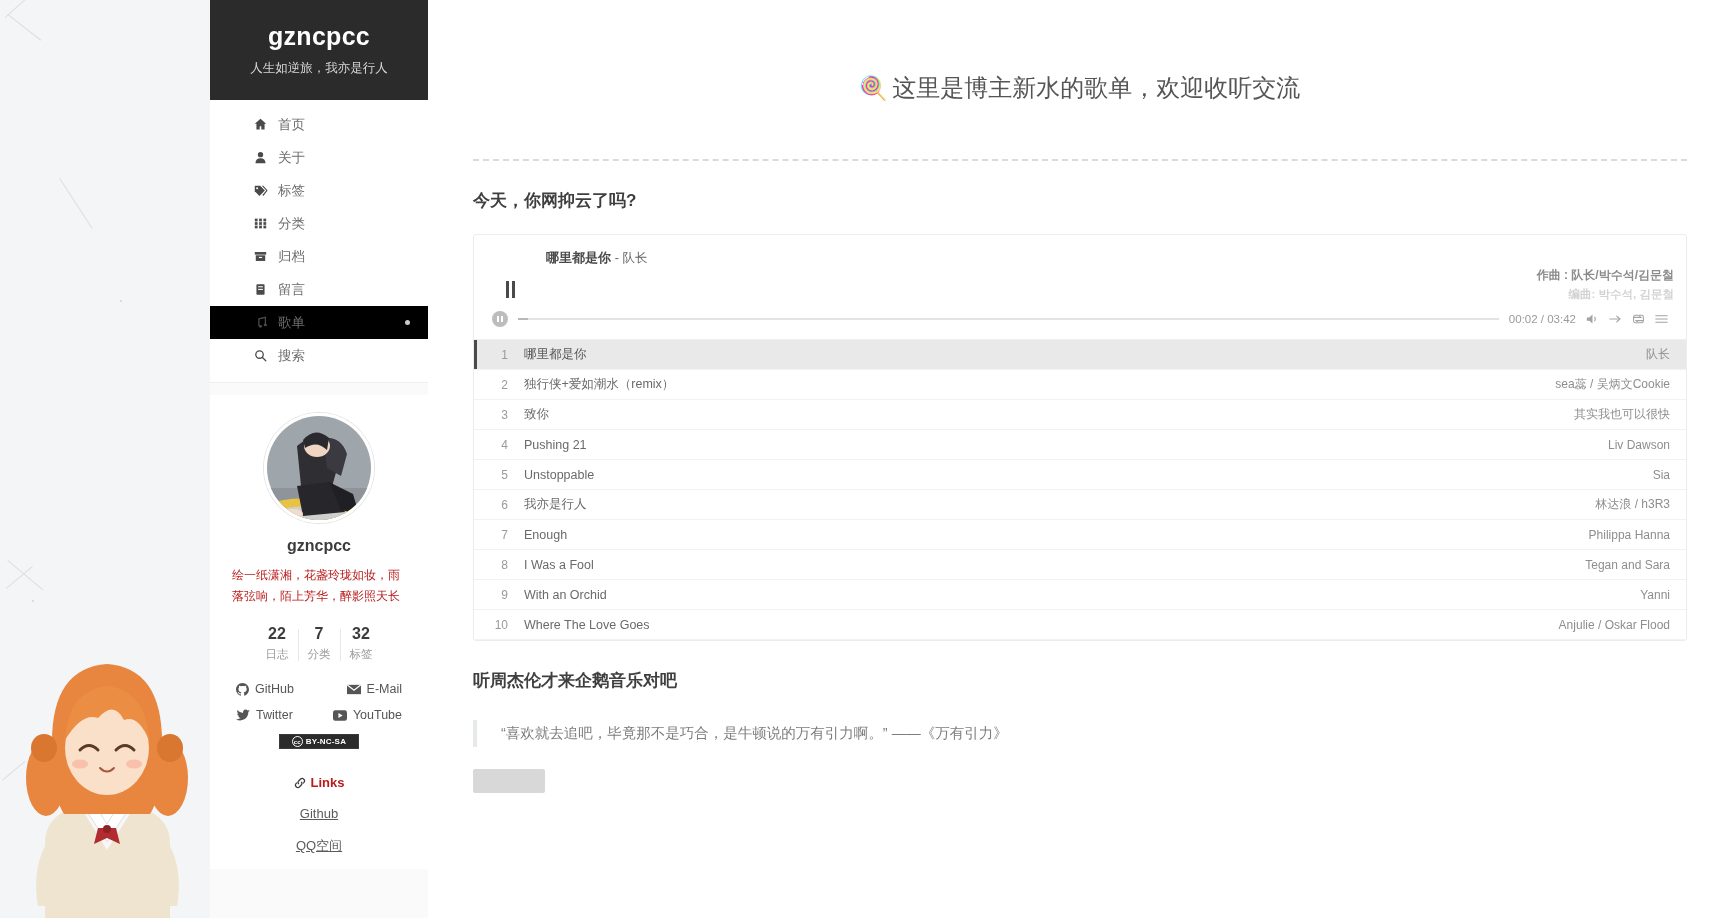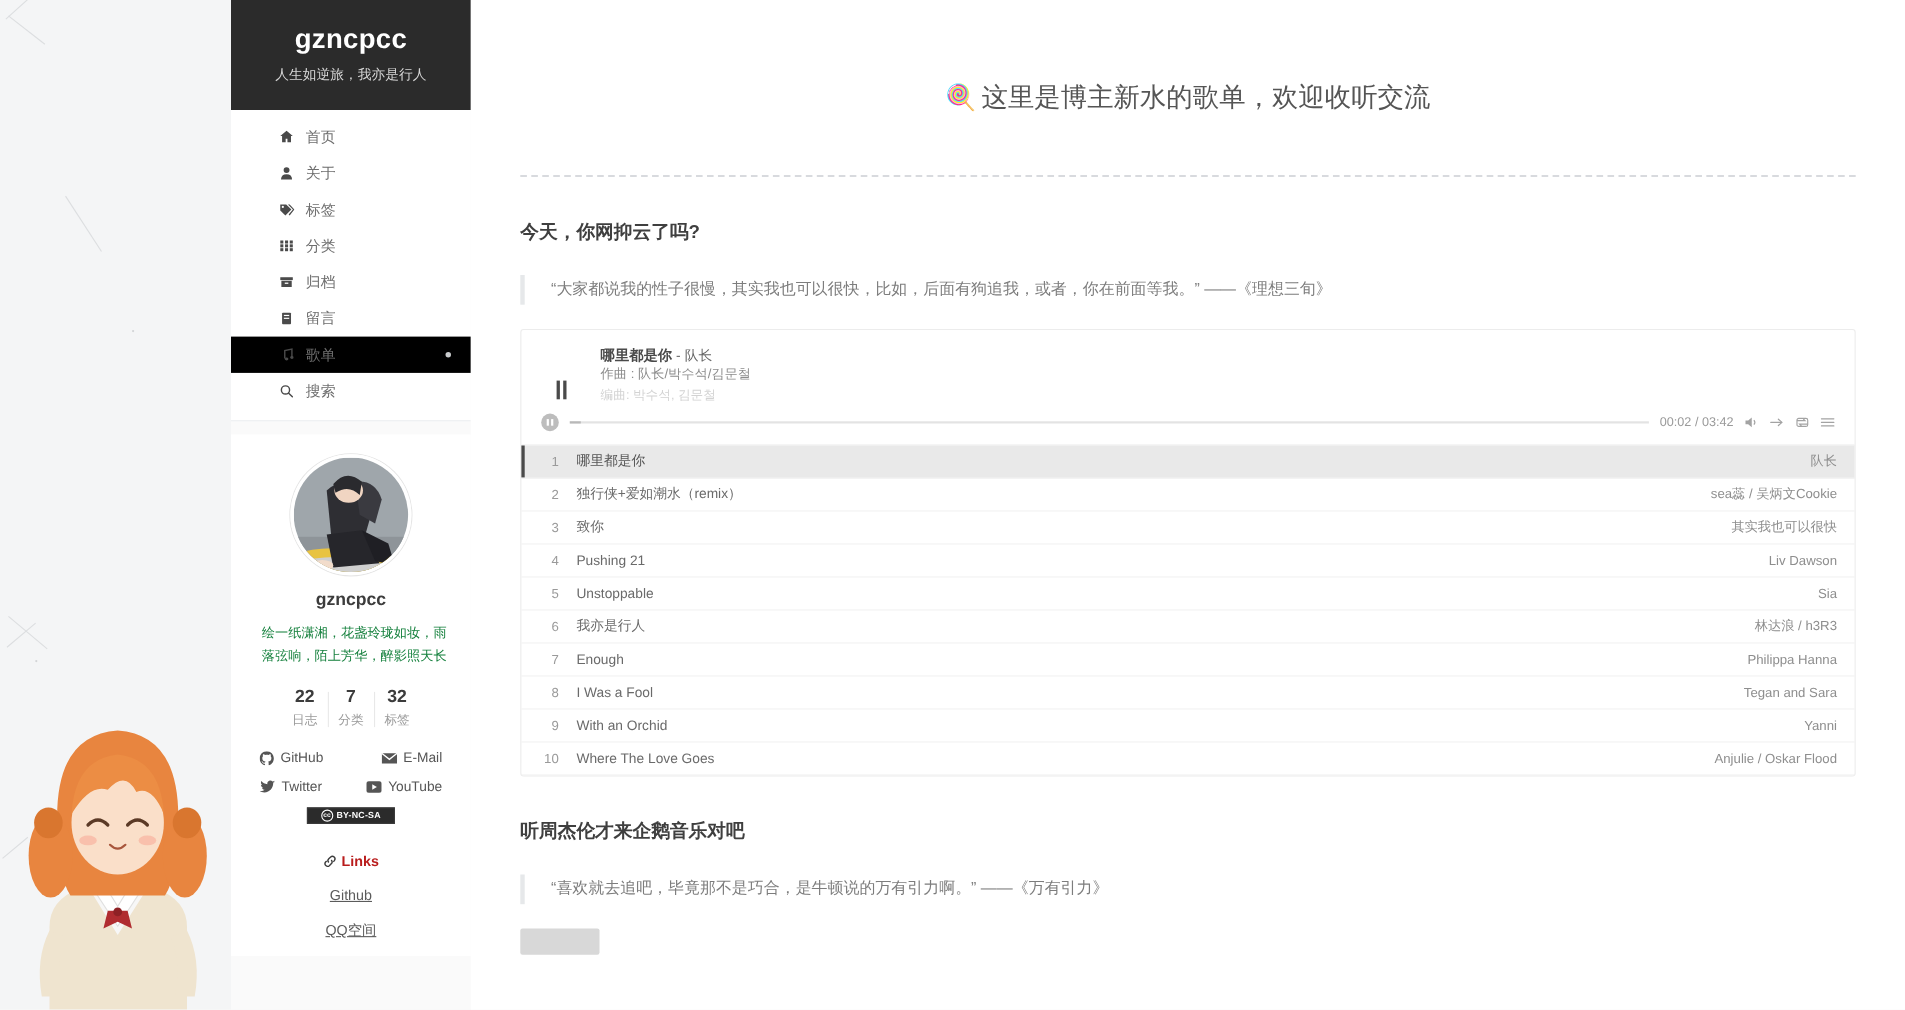--- a/index.html
+++ b/index.html
@@ -45,21 +45,21 @@
   .nav-item .lbl { margin-left:2px; }
   .nav-dot { margin-left:auto; margin-right:18px; width:5px; height:5px; border-radius:50%; background:#c9cbcd; }
 
   .sb-card { background:#fff; width:218px; margin-top:12px; padding:18px 0 14px 0; }
   .avatar {
     width:110px; height:110px; border-radius:50%; margin:0 auto; overflow:hidden;
     border:3px solid #fff; box-shadow:0 0 0 1px #e5e5e5;
   }
   .avatar svg { display:block; }
   .user-name { text-align:center; font-size:16px; font-weight:bold; color:#3c3c3c; margin-top:14px; }
-  .user-desc { text-align:right; font-size:12px; color:#15803d; margin-top:10px; line-height:1.75; padding:0 22px; }
+  .user-desc { text-align:left; font-size:12px; color:#b91c1c; margin-top:10px; line-height:1.75; padding:0 22px; }
 
   .stats { display:flex; justify-content:center; margin-top:18px; }
   .stat { width:42px; text-align:center; position:relative; }
   .stat + .stat::before { content:""; position:absolute; left:0; top:4px; width:1px; height:32px; background:#e8e8e8; }
   .stat .num { font-size:16px; font-weight:bold; color:#3c3c3c; }
   .stat .lab { font-size:11.5px; color:#9a9a9a; margin-top:4px; }
 
   .socials { margin-top:20px; padding:0 26px; }
   .soc-row { display:flex; justify-content:space-between; margin-bottom:12px; }
   .soc { display:flex; align-items:center; color:#555; font-size:12.5px; cursor:pointer; }
@@ -86,37 +86,37 @@
 
   .page-title {
     text-align:center; font-size:24px; color:#555; font-weight:normal;
     padding-top:72px; display:flex; align-items:center; justify-content:center; gap:4px;
   }
   .page-title .emoji { font-size:23px; }
 
   .divider { margin:55px 45px 0 45px; border-top:2px dashed #d8dade; }
 
   .section { padding:0 45px; }
-  .sec-title { font-size:17px; font-weight:bold; color:#3f3f3f; margin-top:38px; }
+  .sec-title { font-size:17px; font-weight:bold; color:#3f3f3f; margin-top:28px; }
 
   .quote {
     margin-top:28px; border-left:4px solid #e6e8ea; padding:2px 0 2px 24px;
     color:#7d7d7d; font-size:14.5px; line-height:1.6;
   }
 
   
   .player { margin-top:22px; border:1px solid #ececec; border-radius:3px; background:#fff; }
   .player-top { display:flex; position:relative; height:76px; padding:14px 0 0 0; }
   .pt-pause { width:72px; display:flex; align-items:center; justify-content:center; padding-top:18px; }
   .pause-bars { display:flex; gap:3px; }
   .pause-bars i { display:block; width:3px; height:17px; background:#4a4a4a; }
   .pt-info { flex:1; position:relative; }
   .song-name { font-size:13px; color:#4a4a4a; font-weight:bold; }
   .song-name .artist { font-weight:normal; color:#666; font-size:12.5px; }
-  .lyric-wrap { position:absolute; left:0; right:0; top:18px; text-align:left; }
+  .lyric-wrap { position:absolute; left:0; right:12px; top:18px; text-align:right;font-weight:bold; }
   .lyric-cur { font-size:12px; color:#8c8c8c; }
   .lyric-next { font-size:11.5px; color:#d3d3d3; margin-top:3px; }
 
   .player-bar { display:flex; align-items:center; padding:0 18px 12px 18px; gap:10px; }
   .play-circ {
     width:16px; height:16px; border-radius:50%; background:#bdbdbd;
     display:flex; align-items:center; justify-content:center; flex:0 0 auto; cursor:pointer;
   }
   .play-circ i { display:block; width:2px; height:6px; background:#fff; margin:0 .7px; }
   .prog { flex:1; height:2px; background:#e3e3e3; position:relative; cursor:pointer; }
@@ -384,21 +384,20 @@
 
       <div class="page-title">
         <span class="emoji">🍭</span>
         <span>这里是博主新水的歌单，欢迎收听交流</span>
       </div>
 
       <div class="divider"></div>
 
       <div class="section">
         <div class="sec-title">今天，你网抑云了吗?</div>
-        <div class="quote">“大家都说我的性子很慢，其实我也可以很快，比如，后面有狗追我，或者，你在前面等我。” ——《理想三旬》</div>
 
         <div class="player">
           <div class="player-top">
             <div class="pt-pause">
               <span class="pause-bars">
                   <i></i>
                   <i></i>
                 </span>
             </div>
             <div class="pt-info">

